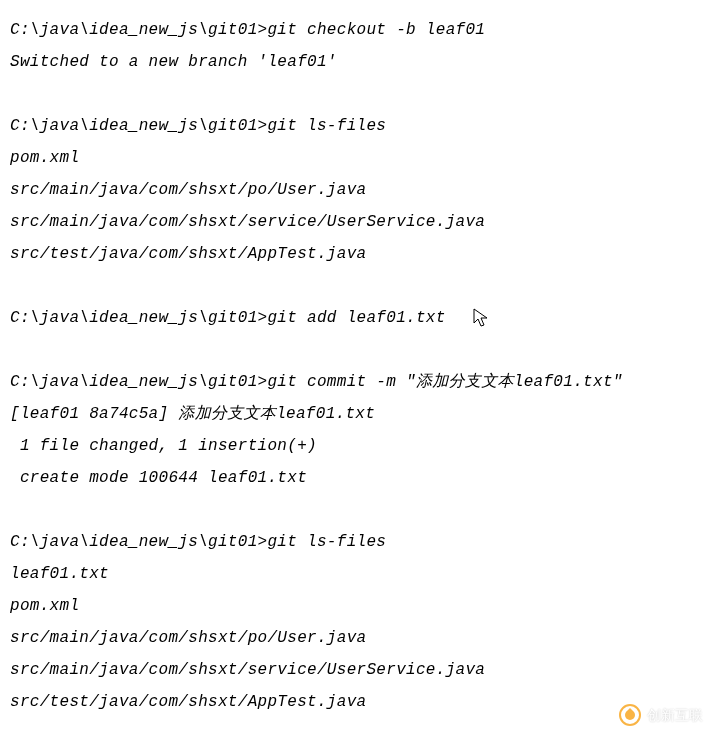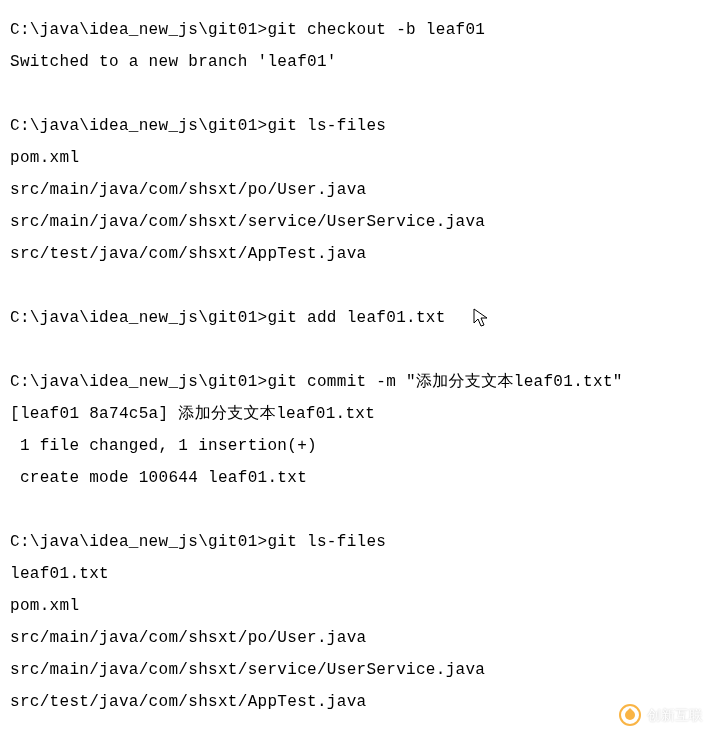--- a/index.html
+++ b/index.html
@@ -15,20 +15,21 @@
       background: #fff;
       padding: 14px 10px;
       width: 715px;
       height: 739px;
       position: relative;
       overflow: hidden;
     }
     .terminal {
       white-space: pre;
       letter-spacing: 0.3px;
+      font-style: italic;
     }
     .line {
       display: block;
     }
     .cursor-icon {
       display: inline-block;
       position: relative;
       margin-left: 8px;
     }
     .cursor-icon svg {

